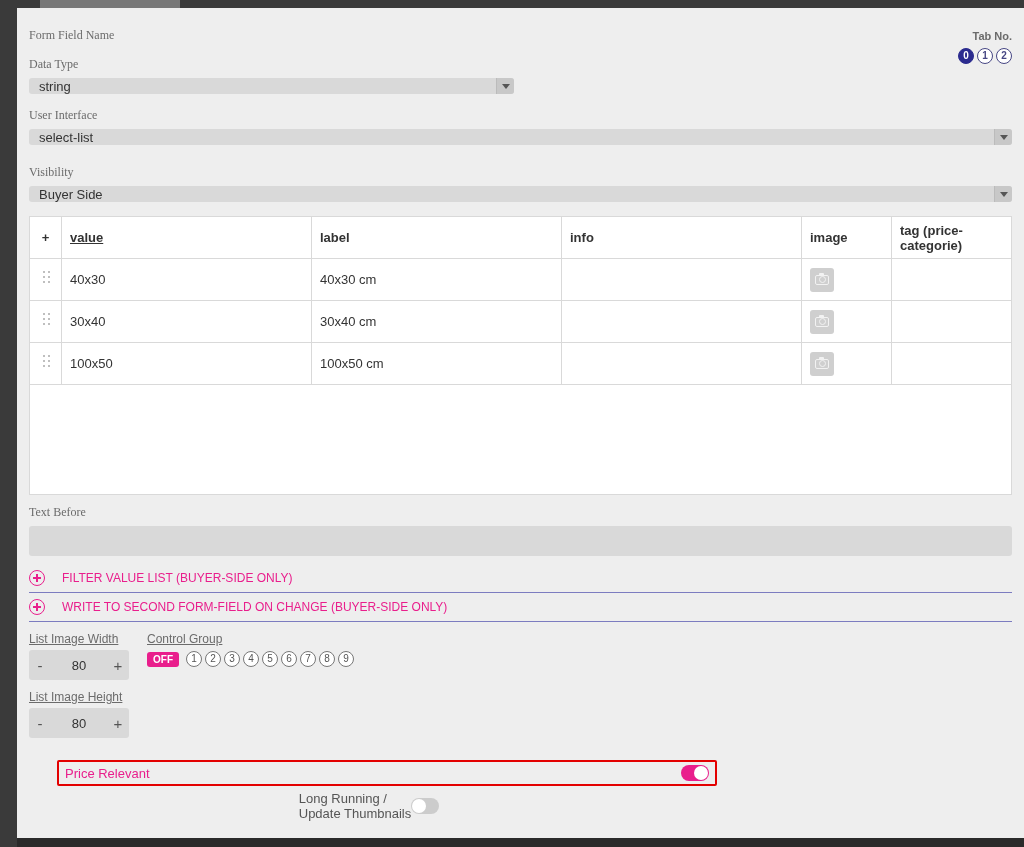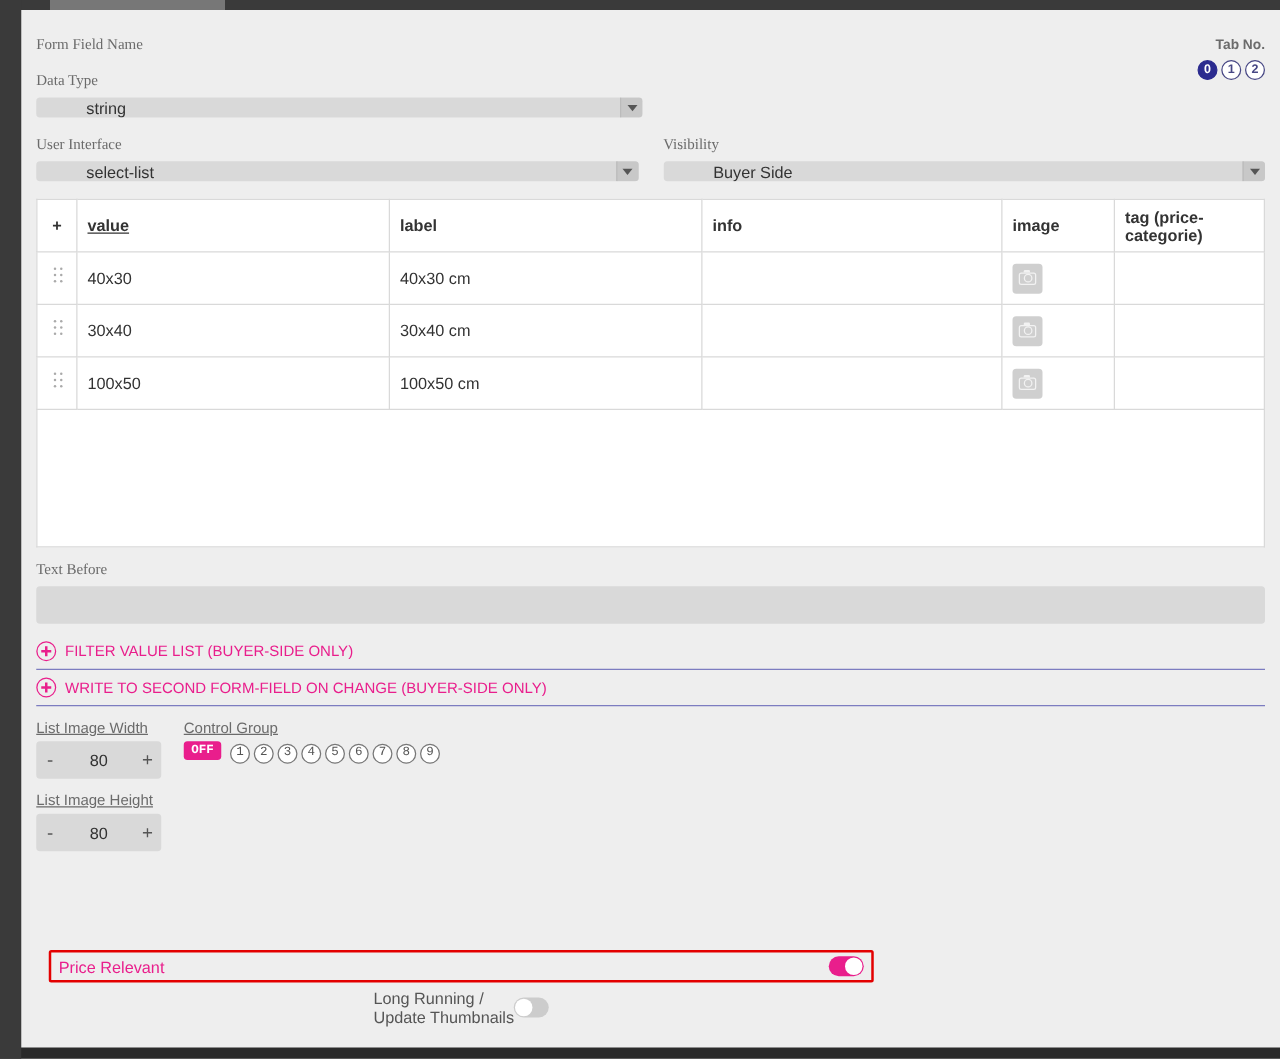--- a/index.html
+++ b/index.html
@@ -31,41 +31,41 @@
     height: 28px;
     width: 100%;
     padding: 0 10px;
     font-size: 13px;
     color: #333;
   }
 
   .select-wrap {
     display:flex; align-items:stretch;
     background:#d9d9d9; border-radius:3px;
-    height:16px; overflow:hidden;padding-left:30px;
+    height:16px; overflow:hidden;
   }
   .select-text { flex:1; padding:0 10px; display:flex; align-items:center; font-size:13px; color:#333; }
   .select-caret { width:18px; background:#c8c8c8; display:flex; align-items:center; justify-content:center; border-left:1px solid #bbb; }
   .caret-down { width:0; height:0; border-left:4px solid transparent; border-right:4px solid transparent; border-top:5px solid #555; }
 
   .tabno { position:absolute; top:22px; right:12px; text-align:left;font-weight:bold; }
   .tabno-label { font-size:11px; color:#6b6b6b; margin-bottom:6px; display:block; text-align:right; }
   .tabno-pills { display:flex; gap:3px; }
   .pill {
     width:16px; height:16px; border-radius:50%;
     display:inline-flex; align-items:center; justify-content:center;
     font-size:10px; line-height:1;
     border:1px solid #474784; color:#474784; background:#fff;
   }
   .pill.active { background:#2b2b8f; color:#fff; border-color:#2b2b8f; }
   .pill.gray { border-color:#777; color:#555; }
 
   .form-block { margin-bottom: 14px; }
 
-  .cols2 { display:flex; gap:20px; }
+  .cols2 { display:flex; gap:20px;flex-direction:column; }
   .cols2 > div { flex:1; }
 
   
   table.grid { width:100%; border-collapse: collapse; background:#fff; font-size:13px; color:#333; }
   table.grid th, table.grid td { border:1px solid #d9d9d9; height:42px; padding:0 8px; text-align:left; font-weight:normal; }
   table.grid th { font-weight:bold; color:#333; }
   .plus-cell { width:32px; text-align:center !important; font-weight:bold; }
   .handle-cell { width:32px; text-align:center !important; }
   .drag-handle { display:inline-block; width:10px; height:16px; position:relative; }
   .drag-handle::before, .drag-handle::after {
@@ -82,21 +82,21 @@
   .cam-icon { width:14px; height:10px; border:1.5px solid #f2f2f2; border-radius:2px; position:relative; }
   .cam-icon::before { content:""; position:absolute; width:5px; height:5px; border:1.5px solid #f2f2f2; border-radius:50%; top:0.5px; left:2.5px; }
   .cam-icon::after { content:""; position:absolute; width:5px; height:2.5px; background:#f2f2f2; top:-3px; left:3px; border-radius:1px 1px 0 0; }
 
   .white-gap { background:#fff; height:110px; border:1px solid #d9d9d9; border-top:none; }
 
   .text-before { margin-top:10px; }
   .tb-input { background:#d9d9d9; border:none; border-radius:3px; height:30px; width:100%; }
 
   .expander {
-    display:flex; align-items:center; gap:7px;
+    display:flex; align-items:center; gap:17px;
     border-bottom:1px solid #7c7cc0;
     padding:6px 0;
     color:#e91e8c; font-size:12px;
   }
   .plus-circle {
     width:16px; height:16px; border:1.5px solid #e91e8c; border-radius:50%;
     display:inline-flex; align-items:center; justify-content:center; position:relative;
   }
   .plus-circle::before, .plus-circle::after { content:""; position:absolute; background:#e91e8c; }
   .plus-circle::before { width:8px; height:1.5px; }
@@ -105,28 +105,28 @@
   .spinner-group { margin-top:10px; }
   .spinner-label { font-size:12px; color:#6b6b6b; margin-bottom:4px; display:block;text-decoration:underline; }
   .spinner {
     display:flex; align-items:center; background:#d9d9d9; border-radius:3px;
     width:100px; height:30px;
   }
   .spin-btn { width:22px; text-align:center; color:#555; font-size:15px; cursor:pointer; }
   .spin-val { flex:1; text-align:center; font-size:13px; color:#333; }
 
   .ctrl-group { margin-top:10px; margin-left:18px; }
-  .ctrl-row { display:flex; align-items:flex-start; gap:4px; margin-top:4px;font-family:Liberation Mono, monospace;}
+  .ctrl-row { display:flex; align-items:flex-end; gap:4px; margin-top:4px;}
   .off-pill {
     background:#e91e8c; color:#fff; font-size:10px; font-weight:bold;
     padding:2px 6px; border-radius:3px;
   }
 
   .toggle-row { display:flex; align-items:center; justify-content:space-between; max-width:660px; padding:3px 0; }
-  .toggle-row.highlight { border:2px solid #e30000; border-radius:2px; padding:3px 6px; }
+  .toggle-row.highlight { border:2px solid #e30000; border-radius:2px; padding:3px 6px;margin-left:18px; }
   .toggle-row .tlabel { font-size:13px; }
   .toggle-row.highlight .tlabel { color:#e91e8c; }
 
   .switch { width:28px; height:16px; border-radius:10px; position:relative; background:#ccc; }
   .switch .knob { width:14px; height:14px; border-radius:50%; background:#fff; position:absolute; top:1px; left:1px; transition:none; }
   .switch.on { background:#e91e8c; }
   .switch.on .knob { left:13px; }
 
   .bottom-toggles { position:absolute; left:22px; right:20px; bottom:14px; }
 

